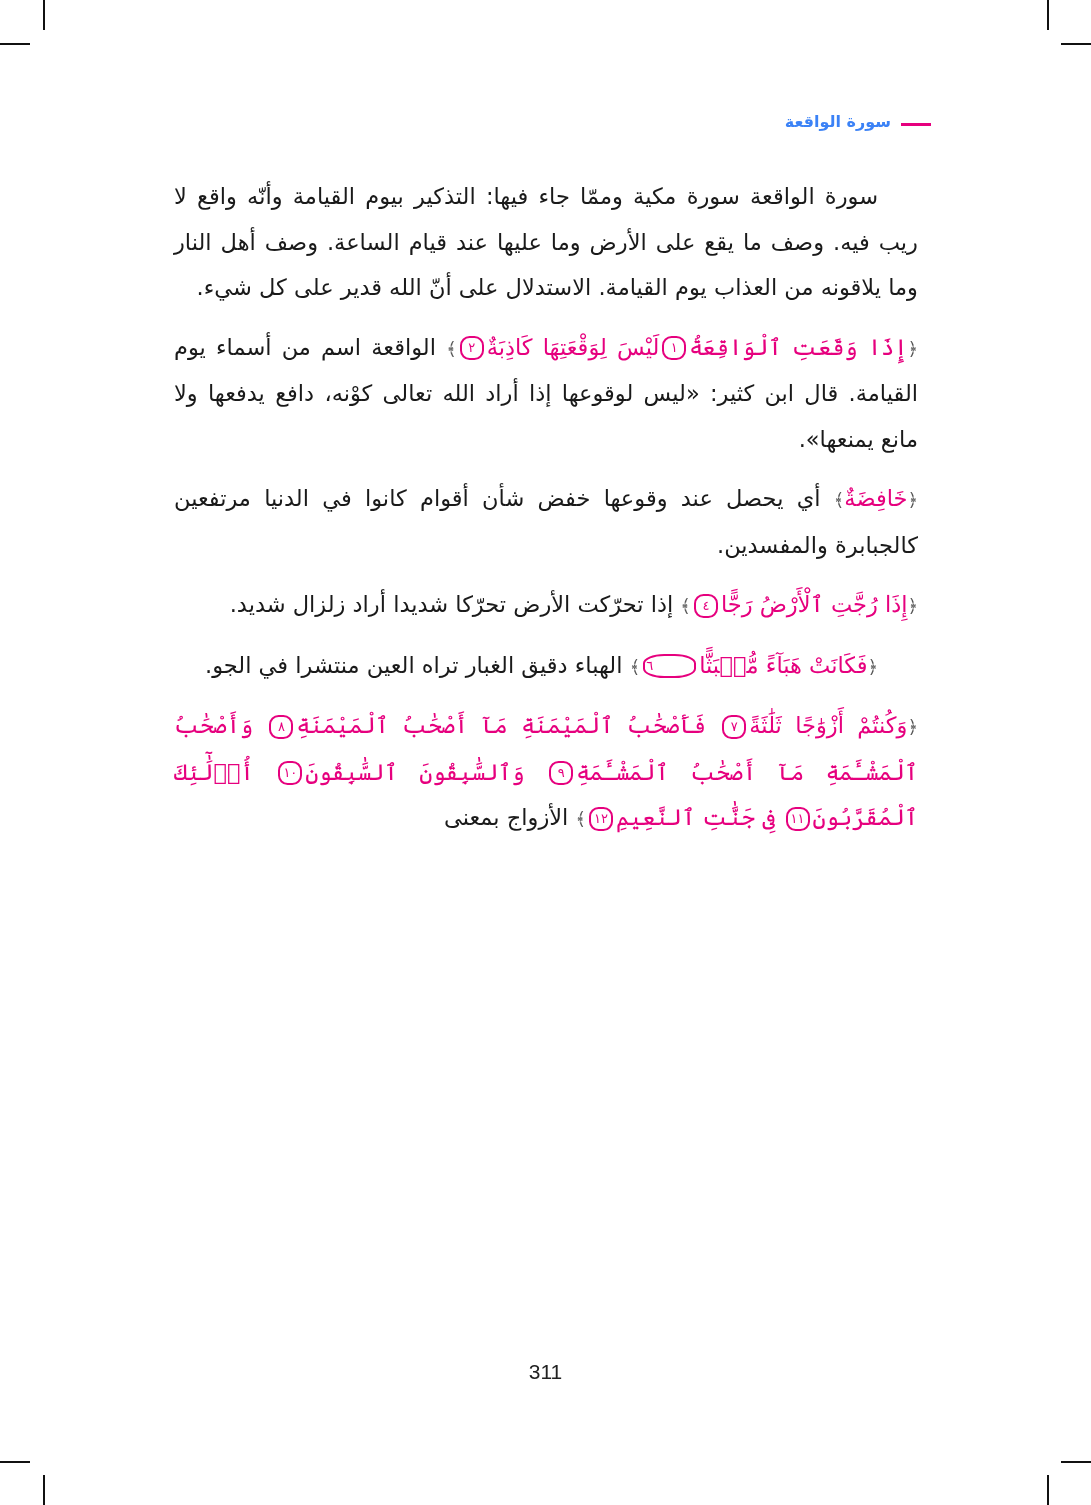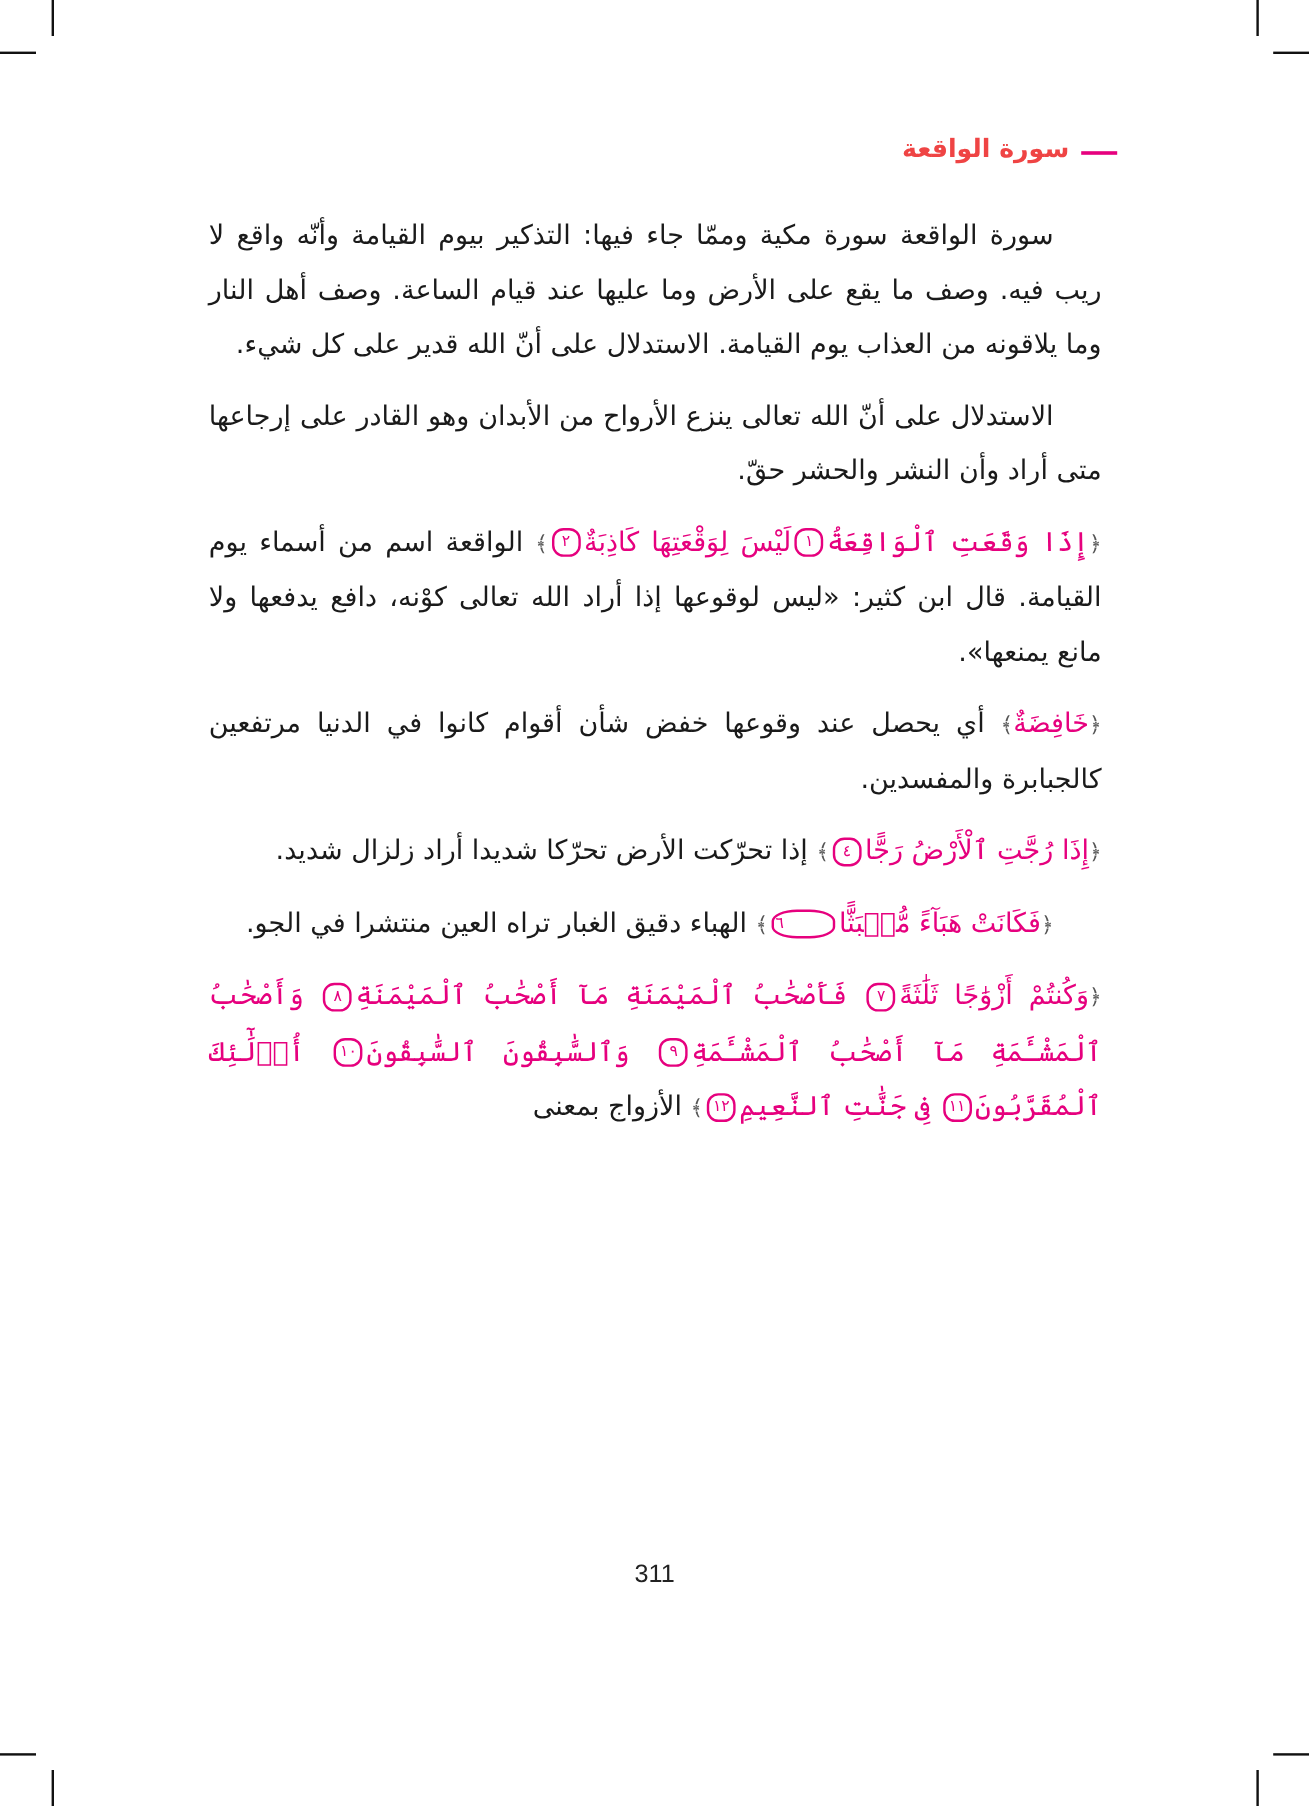--- a/index.html
+++ b/index.html
@@ -4,34 +4,34 @@
 <style>
   html, body { margin: 0; padding: 0; background: #ffffff; }
   body { width: 1091px; height: 1505px; position: relative; overflow: hidden;
          font-family: "DejaVu Sans", sans-serif; color: #1a1a1a; }
   .crop { position: absolute; background: #111; }
   .crop.v { width: 2px; height: 30px; }
   .crop.h { height: 2px; width: 30px; }
 
   .header { position: absolute; top: 112px; right: 160px; display: flex; align-items: center;
             direction: rtl; gap: 10px; }
-  .header-title { color: #ef4444; font-size: 21px; font-weight: bold; }
+  .header-title { color: #3b82f6; font-size: 16px; font-weight: bold; }
   .header-rule { width: 30px; height: 3px; background: #e6007e; margin-top: 6px; }
 
   .content { position: absolute; top: 160px; left: 160px; width: 772px; direction: rtl;
              text-align: justify; font-size: 22.5px; line-height: 45.5px; }
   .para { margin: 14px; }
   .para.indent { text-indent: 40px; }
   .verse { color: #e6007e; font-family: "DejaVu Serif", serif; }
   .bracket { color: #555; font-size: 18px; }
   .ayah-num { display: inline-block; color: #e6007e; border: 2px solid #e6007e;
               border-radius: 40%; font-size: 13px; line-height: 20px; min-width: 18px;
               text-align: center; margin: 0 3px; padding: 0 1px; vertical-align: middle; }
 
-  .page-number { position: absolute; top: 1300px; left: 0; width: 1091px; text-align: center;
+  .page-number { position: absolute; top: 1360px; left: 0; width: 1091px; text-align: center;
                  font-family: "Liberation Sans", sans-serif; font-size: 21px; color: #222; }
 </style>
 </head>
 <body>
 
 <div class="crop v" style="left:43px;top:0;"></div>
 <div class="crop h" style="left:0;top:43px;"></div>
 <div class="crop v" style="left:1047px;top:0;"></div>
 <div class="crop h" style="left:1061px;top:43px;"></div>
 <div class="crop h" style="left:0;top:1461px;"></div>
@@ -40,23 +40,20 @@
 <div class="crop v" style="left:1047px;top:1475px;"></div>
 
 <div class="header">
   <div class="header-rule"></div>
   <div class="header-title">سورة الواقعة</div>
 </div>
 
 <div class="content">
   <p class="para indent">
     <span>سورة الواقعة سورة مكية وممّا جاء فيها: التذكير بيوم القيامة وأنّه واقع لا ريب فيه. وصف ما يقع على الأرض وما عليها عند قيام الساعة. وصف أهل النار وما يلاقونه من العذاب يوم القيامة. الاستدلال على أنّ الله قدير على كل شيء.</span>
-  </p>
-  <p class="para indent">
-    <span>الاستدلال على أنّ الله تعالى ينزع الأرواح من الأبدان وهو القادر على إرجاعها متى أراد وأن النشر والحشر حقّ.</span>
   </p>
 
   <p class="para">
     <span class="bracket">﴿</span><span class="verse">إِذَا وَقَعَتِ ٱلْوَاقِعَةُ</span><span class="ayah-num">١</span><span class="verse">لَيْسَ لِوَقْعَتِهَا كَاذِبَةٌ</span><span class="ayah-num">٢</span><span class="bracket">﴾</span>
     <span>الواقعة اسم من أسماء يوم القيامة. قال ابن كثير: «ليس لوقوعها إذا أراد الله تعالى كوْنه، دافع يدفعها ولا مانع يمنعها».</span>
   </p>
 
   <p class="para">
     <span class="bracket">﴿</span><span class="verse">خَافِضَةٌ</span><span class="bracket">﴾</span>
     <span>أي يحصل عند وقوعها خفض شأن أقوام كانوا في الدنيا مرتفعين كالجبابرة والمفسدين.</span>

